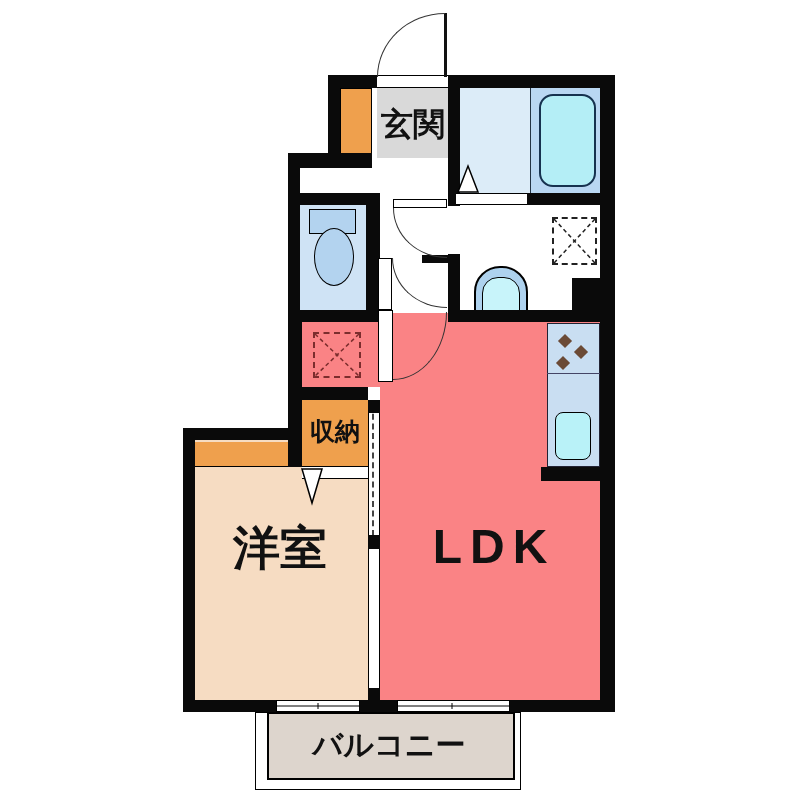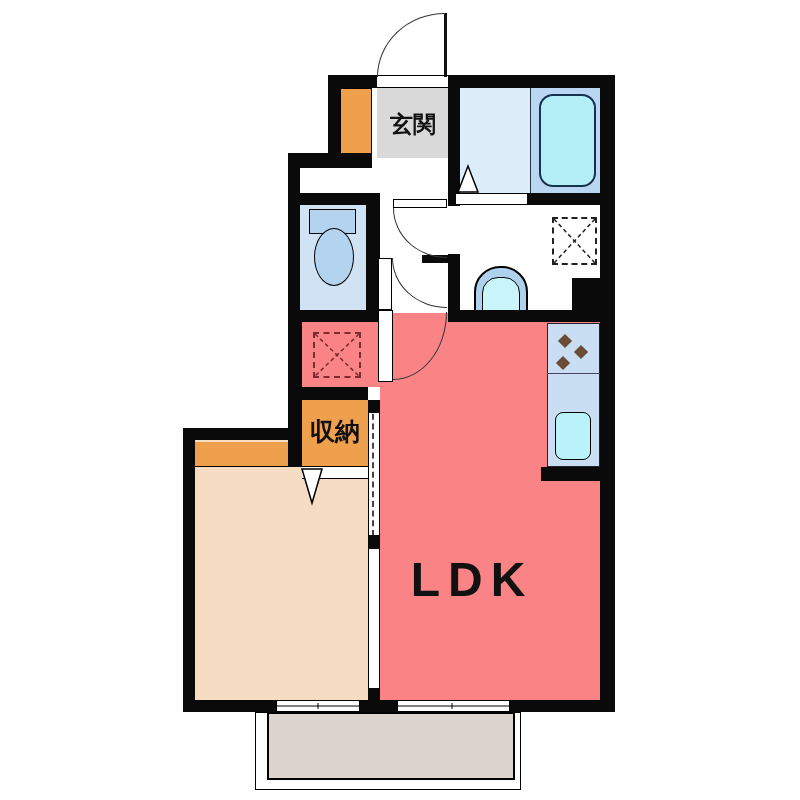--- a/index.html
+++ b/index.html
@@ -98,16 +98,18 @@
     <line x1="554" y1="219" x2="595" y2="263" stroke="#222" stroke-width="1.5" stroke-dasharray="4,3"></line>
     <line x1="595" y1="219" x2="554" y2="263" stroke="#222" stroke-width="1.5" stroke-dasharray="4,3"></line>
     <line x1="315" y1="334" x2="359" y2="376" stroke="#7b2d2d" stroke-width="1.5" stroke-dasharray="4,3"></line>
     <line x1="359" y1="334" x2="315" y2="376" stroke="#7b2d2d" stroke-width="1.5" stroke-dasharray="4,3"></line>
     <line x1="277" y1="706" x2="359" y2="706" stroke="#000" stroke-width="1"></line>
     <line x1="398" y1="706" x2="509" y2="706" stroke="#000" stroke-width="1"></line>
     <line x1="318" y1="703" x2="318" y2="709" stroke="#000" stroke-width="1"></line>
     <line x1="452" y1="703" x2="452" y2="709" stroke="#000" stroke-width="1"></line>
   </svg>
 
-  <div class="label" style="left:413px;top:124px;font-size:23px;">玄関</div>
+  <div class="label" style="left:413px;top:124px;font-size:32px;">玄関</div>
   <div class="label" style="left:335px;top:431px;font-size:25px;">収納</div>
-  <div class="label" style="left:472px;top:547px;font-size:48px;letter-spacing:8px;margin-top:33px;">LDK</div>
+  <div class="label" style="left:280px;top:547px;font-size:47px;">洋室</div>
+  <div class="label" style="left:494px;top:547px;font-size:48px;letter-spacing:8px;">LDK</div>
+  <div class="label" style="left:389px;top:745px;font-size:30px;">バルコニー</div>
 </div>
 
 </body></html>

